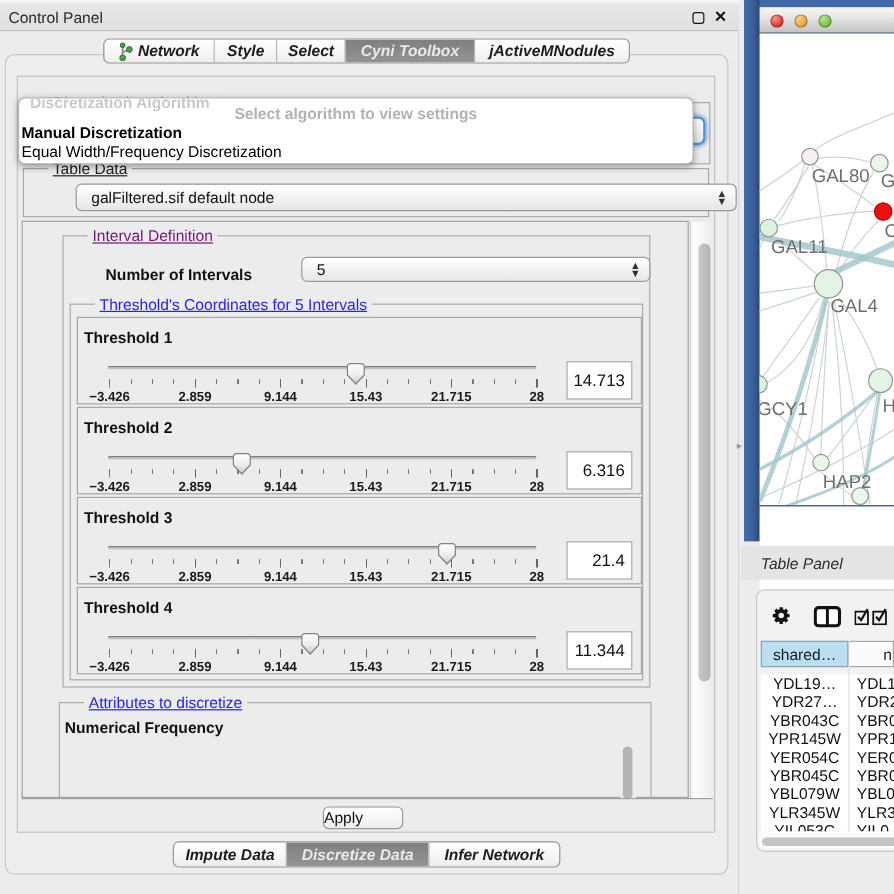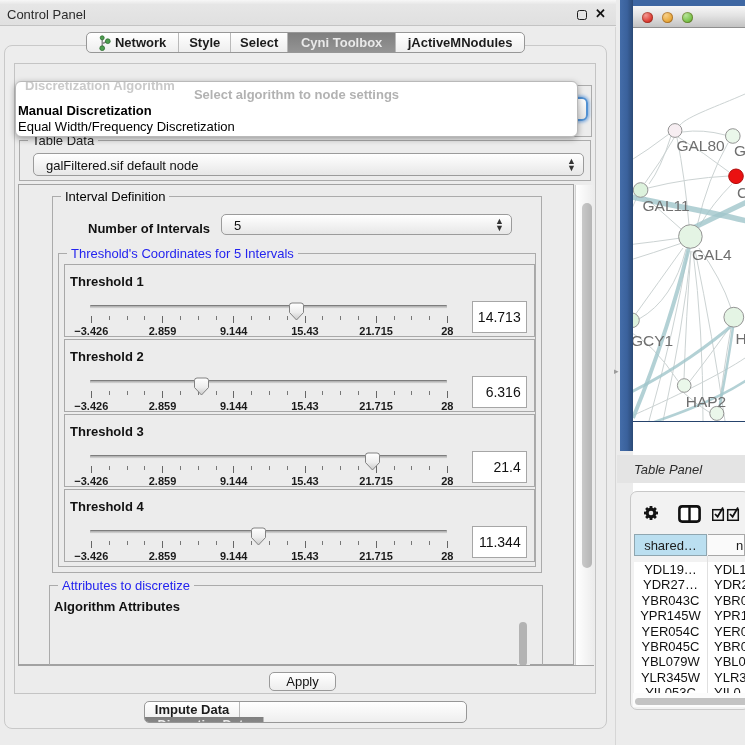--- a/index.html
+++ b/index.html
@@ -19,36 +19,36 @@
 #cpbg { left:0; top:27px; width:616px; height:718px; background:#ececec; border-right:1px solid #d6d6d6;}
 
 
 #outerp { left:4px; top:45px; width:603px; height:684px; border:1px solid #c9c9c9;
   border-radius:8px; background:#ededed; }
 #innerp { left:14px; top:63px; width:582px; height:631px; border:1px solid #c4c4c4;
   background:#ececec; }
 
 
 .seg { position:absolute; display:flex; border:1px solid #979797; border-radius:5px;
-  background:linear-gradient(#ffffff,#eeeeee); overflow:hidden; }
+  background:linear-gradient(#ffffff,#eeeeee); overflow:hidden;font-style:italic; }
 .seg .s { font-size:13px; font-weight:bold; color:#1c1c1c; text-align:center;
   border-right:1px solid #b9b9b9; display:flex; align-items:center; justify-content:center; }
 .seg .s:last-child { border-right:none; }
 .seg .sel { background:linear-gradient(#7f7f7f,#949494); color:#e9e9e9; }
 #toptabs { left:86px; top:32px; width:439px; height:21px; }
-#bottabs { left:144px; top:701px; width:323px; height:22px;flex-direction:column; }
+#bottabs { left:144px; top:701px; width:323px; height:22px; }
 
 
 .grp { position:absolute; border:1px solid #ababab; }
-.grp .gl { position:absolute; top:-8px; left:8px; background:#ececec; padding:0 4px;
-  font-size:13px; white-space:nowrap; }
+.grp .gl { position:absolute; top:-8px; left:20px; background:#ececec; padding:0 4px;
+  font-size:13px; white-space:nowrap;text-decoration:underline; }
 
 
 .combo { position:absolute; border:1px solid #9b9b9b; border-radius:5px;
-  background:linear-gradient(#ffffff,#e7e7e7); font-size:13px; color:#111; }
+  background:linear-gradient(#ffffff,#e7e7e7); font-size:13px; color:#111;margin-left:30px; }
 .combo .ct { position:absolute; left:12px; top:50%; transform:translateY(-50%); }
 .combo .ar { position:absolute; right:7px; top:50%; transform:translateY(-50%);
   font-size:9px; color:#333; line-height:7px; text-align:center; }
 
 
 #viewport { left:18px; top:184px; width:556px; height:481px; border:1px solid #a2a2a2;
   background:#ececec; overflow:hidden; }
 #vscroll { left:575px; top:185px; width:19px; height:480px;
   background:linear-gradient(90deg,#ffffff,#ececec); border-left:1px solid #d2d2d2; }
 #vthumb { left:582px; top:203px; width:10px; height:365px; border-radius:5px;
@@ -73,21 +73,21 @@
 
 
 #attlist { left:61px; top:616px; width:454px; height:49px; background:#fff;
   font-size:13px; color:#111; padding:2px 0 0 5px; line-height:15.4px; }
 #attsb { left:517px; top:616px; width:13px; height:49px; background:#ececec; }
 #attsbthumb { left:519px; top:622px; width:8px; height:44px; border-radius:4px; background:#b3b3b3; }
 
 
 #apply { left:269px; top:672px; width:67px; height:19px; border:1px solid #9a9a9a;
   border-radius:5px; background:linear-gradient(#ffffff,#ededed); font-size:13px;
-  color:#111; text-align:center; line-height:17px; }
+  color:#111; line-height:17px; }
 
 
 #combo-ghost { left:570px; top:97px; width:18px; height:24px; border:2px solid #5291d2;
   border-radius:6px; background:linear-gradient(#fdfdfd,#e4e4e4);
   box-shadow:0 0 3px 1.5px rgba(90,150,220,0.65); }
 #popup { left:15px; top:81px; width:563px; height:56px; background:#fff;
   border:1px solid #b9b9b9; border-radius:6px;
   box-shadow:0 2px 6px rgba(0,0,0,0.35); overflow:hidden; }
 #popup .ghost { position:absolute; left:9px; top:-4px; font-size:13px; color:#c9c9c9; font-weight:bold;}
 #popup .prompt { position:absolute; left:0; right:0; top:5px; text-align:center;
@@ -165,21 +165,21 @@
   <div class="combo" style="left:33px; top:153px; width:551px; height:23px;">
     <span class="ct">galFiltered.sif default node</span>
     <span class="ar">▲<br>▼</span>
   </div>
 
   <div class="abs" id="viewport"></div>
   <div class="abs" id="vscroll"></div>
   <div class="abs" id="vthumb"></div>
 
   <div class="grp" style="left:52px; top:196px; width:490px; height:377px;">
-    <div class="gl" style="color:#000000;">Interval Definition</div>
+    <div class="gl" style="color:#701a75;">Interval Definition</div>
   </div>
   <div class="abs" style="left:88px; top:221px; font-size:13px; font-weight:bold; color:#111;">Number of Intervals</div>
   <div class="combo" style="left:221px; top:214px; width:291px; height:21px;">
     <span class="ct">5</span>
     <span class="ar">▲<br>▼</span>
   </div>
   <div class="grp" style="left:58px; top:253px; width:478px; height:314px;">
     <div class="gl" style="color:#2424ef;">Threshold's Coordinates for 5 Intervals</div>
   </div>
 
@@ -272,37 +272,37 @@
           </linearGradient>
         </defs>
         <path d="M4,1 h9 a2.5,2.5 0 0 1 2.5,2.5 v7 l-7,7.5 l-7,-7.5 v-7 a2.5,2.5 0 0 1 2.5,-2.5 z" fill="url(#tg3)" stroke="#828282" stroke-width="1"></path>
       </svg>
     <div class="val">11.344</div>
   </div>
 
   <div class="grp" style="left:49px; top:585px; width:494px; height:80px; border-bottom:none;">
     <div class="gl" style="color:#2424ef;">Attributes to discretize</div>
   </div>
-  <div class="abs" style="left:54px; top:599px; font-size:13px; font-weight:bold; color:#111;">Algorithm Attributes</div>
+  <div class="abs" style="left:54px; top:599px; font-size:13px; font-weight:bold; color:#111;">Numerical Frequency</div>
   <div class="abs" id="attsb"></div>
   <div class="abs" id="attsbthumb"></div>
   <div class="abs" style="left:18px; top:665px; width:576px; height:1px; background:#a2a2a2;"></div>
 
   <div class="abs" id="apply">Apply</div>
 
   <div class="seg" id="bottabs">
     <div class="s" style="width:95px;">Impute Data</div>
     <div class="s sel" style="width:119px;">Discretize Data</div>
     <div class="s" style="width:109px;">Infer Network</div>
   </div>
 
   <div class="abs" id="combo-ghost"></div>
   <div class="abs" id="popup">
     <div class="ghost">Discretization Algorithm</div>
-    <div class="prompt">Select algorithm to node settings</div>
+    <div class="prompt">Select algorithm to view settings</div>
     <div class="i1">Manual Discretization</div>
     <div class="i2">Equal Width/Frequency Discretization</div>
   </div>
 
   <div class="abs" id="netwin"></div>
   <div class="abs" id="netwinL"></div>
   <div class="abs" id="netwinB"></div>
   <div class="abs" id="nettb">
     <div class="light" style="left:9px;  background:radial-gradient(circle at 35% 30%, #f29a93, #dd3c34 60%, #a91e18);"></div>
     <div class="light" style="left:29px; background:radial-gradient(circle at 35% 30%, #f7d08a, #e8a83b 60%, #b97f17);"></div>

